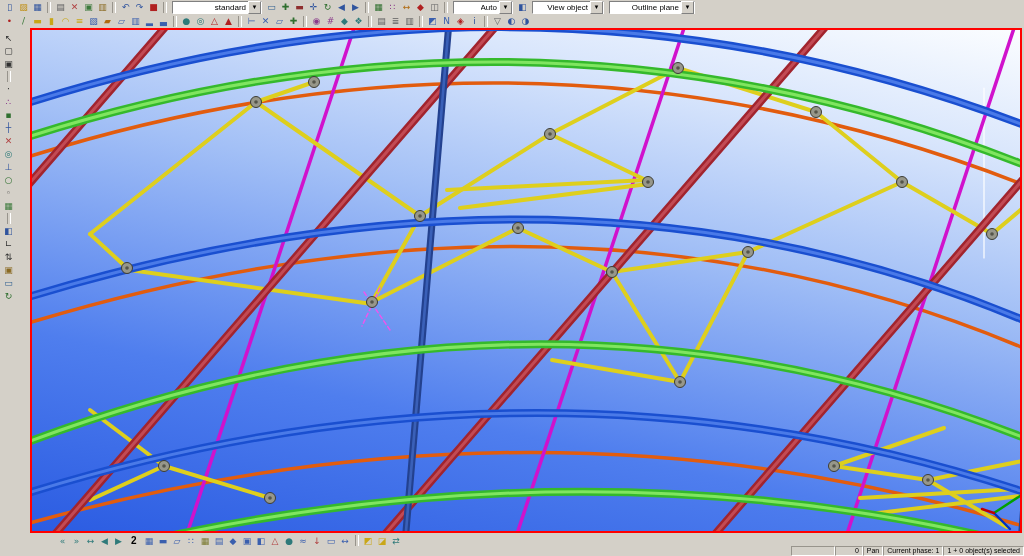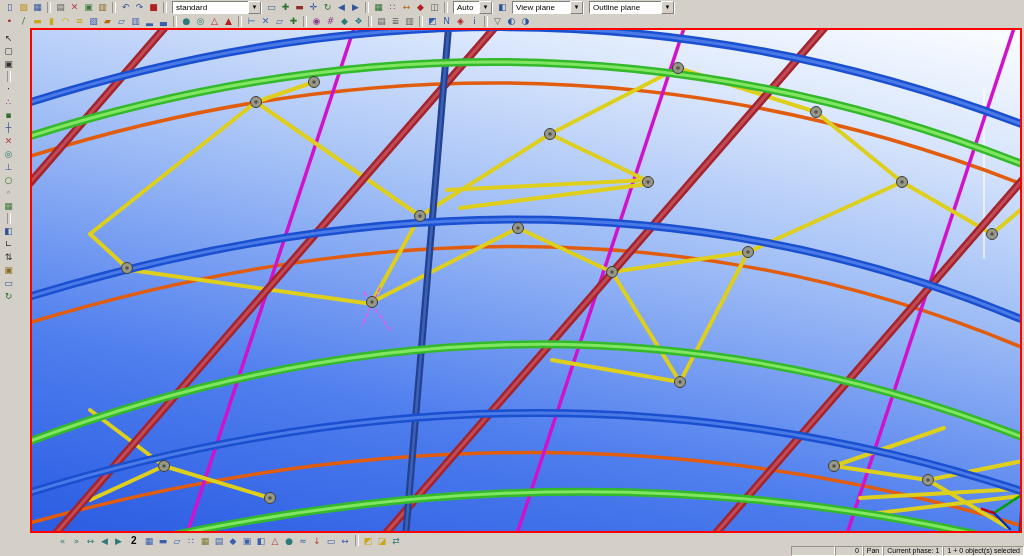--- a/index.html
+++ b/index.html
@@ -8,21 +8,21 @@
   .tb{position:absolute;display:flex;align-items:center;gap:1px;padding-left:3px;}
   .tb1{top:0;left:0;right:0;height:14px;}
   .tb2{top:14px;left:0;right:0;height:14px;}
   .icon{display:inline-flex;width:13px;height:12px;align-items:center;justify-content:center;
         font-family:"DejaVu Sans",sans-serif;font-size:9px;line-height:12px;cursor:default;
         background:#d4d0c8;}
   .sep{width:4px;height:11px;border-left:1px solid #98948c;border-right:1px solid #ffffff;
        margin:0 2px;box-sizing:border-box;}
   .combo{display:inline-flex;align-items:center;height:13px;background:#ffffff;
          border:1px solid;border-color:#808080 #ffffff #ffffff #808080;
-         font-size:8px;padding-left:3px;margin:0 2px;box-sizing:border-box;justify-content:space-between;}
+         font-size:8px;padding-left:3px;margin:0 2px;box-sizing:border-box;justify-content:flex-end;}
   .combo .cval{white-space:nowrap;overflow:hidden;}
   .combo .arrow{width:11px;height:11px;background:#d4d0c8;border:1px solid;
         border-color:#ffffff #808080 #808080 #ffffff;font-size:6px;display:flex;
         align-items:center;justify-content:center;margin-left:2px;flex:none;}
   .lt{position:absolute;left:1px;top:32px;width:15px;display:flex;flex-direction:column;
       gap:1px;align-items:center;}
   .viewport{position:absolute;left:30px;top:28px;width:992px;height:505px;
       border:2px solid #ff0000;box-sizing:border-box;overflow:hidden;
       background:linear-gradient(192deg,#fbfdff 0%,#d9e6fc 18%,#a3c0f6 40%,#4f7eee 72%,#2b5ce2 100%);}
   .viewport svg{position:absolute;left:0;top:0;width:100%;height:100%;}
@@ -67,27 +67,27 @@
       <span class="icon" style="color: rgb(47, 111, 47);">↻</span>
       <span class="icon" style="color: rgb(48, 84, 158);">◀</span>
       <span class="icon" style="color: rgb(48, 84, 158);">▶</span>
       <span class="sep"></span>
       <span class="icon" style="color: rgb(47, 111, 47);">▦</span>
       <span class="icon" style="color: rgb(138, 58, 138);">∷</span>
       <span class="icon" style="color: rgb(176, 106, 16);">↔</span>
       <span class="icon" style="color: rgb(176, 32, 32);">◆</span>
       <span class="icon" style="color: rgb(96, 96, 96);">◫</span>
       <span class="sep"></span>
-      <div class="combo" style="width: 40px;">
+      <div class="combo" style="width: 60px;">
         <span class="cval">Auto</span>
         <span class="arrow">▼</span>
       </div>
       <span class="icon" style="color: rgb(48, 84, 158);">◧</span>
       <div class="combo" style="width: 72px;">
-        <span class="cval">View plane</span>
+        <span class="cval">View object</span>
         <span class="arrow">▼</span>
       </div>
       <div class="combo" style="width: 86px;">
         <span class="cval">Outline plane</span>
         <span class="arrow">▼</span>
       </div>
     </div>
   <div class="tb tb2">
       <span class="icon" style="color: rgb(176, 32, 32);">•</span>
       <span class="icon" style="color: rgb(60, 122, 60);">/</span>

